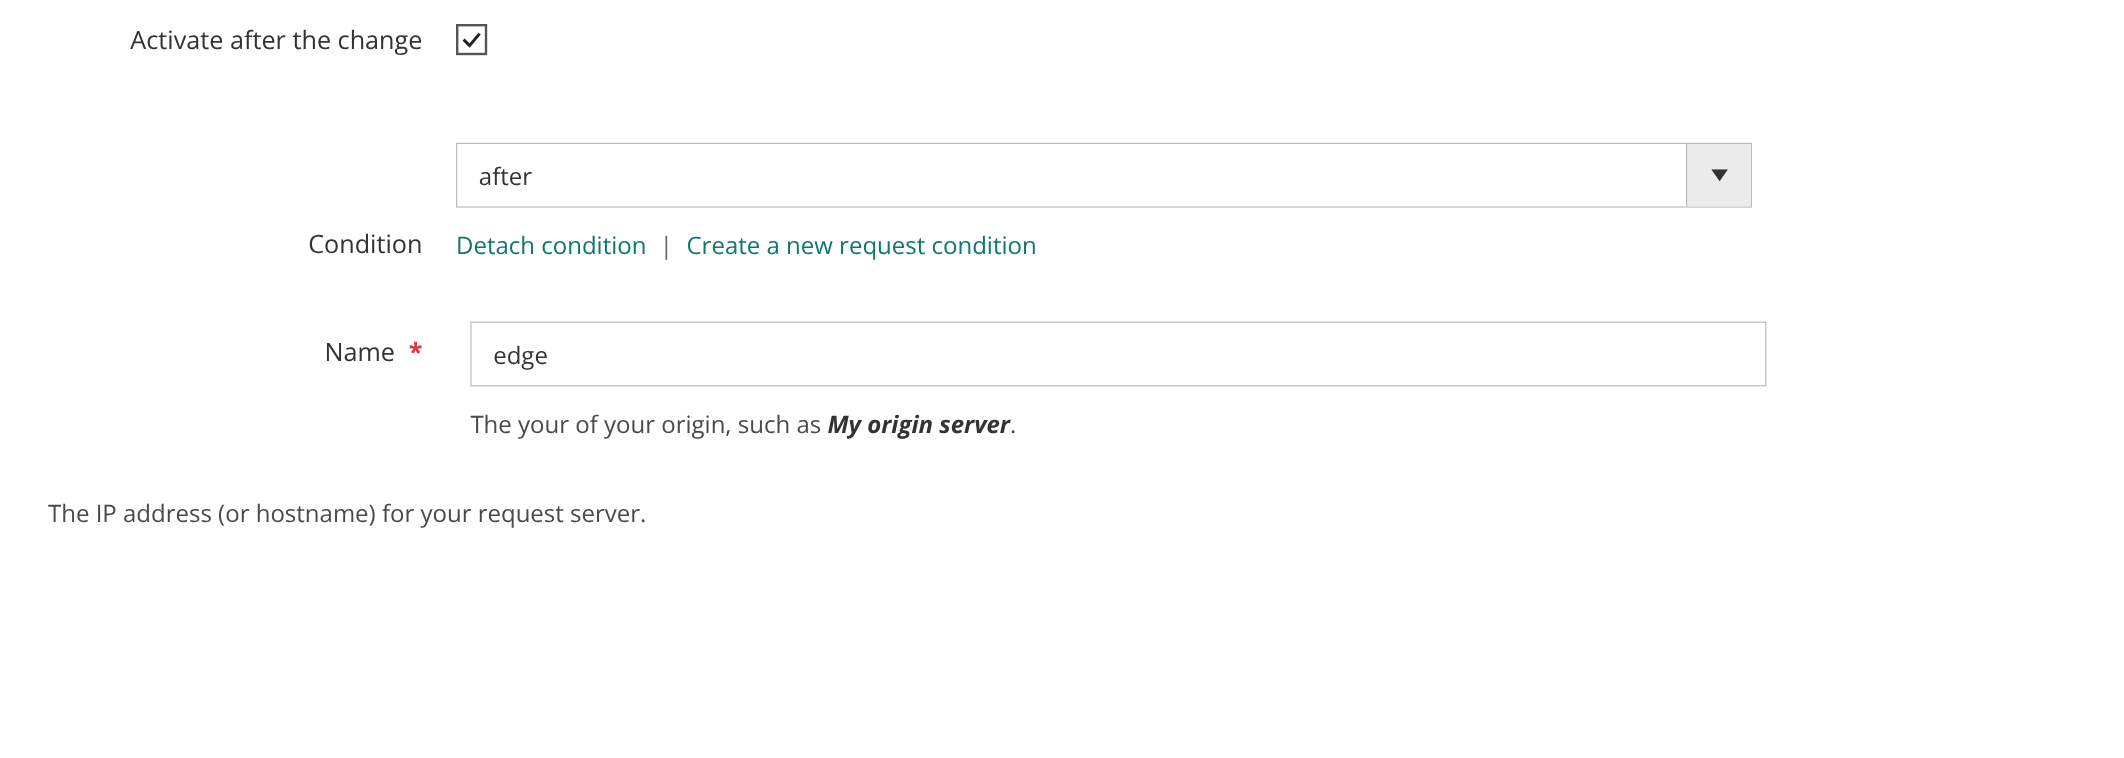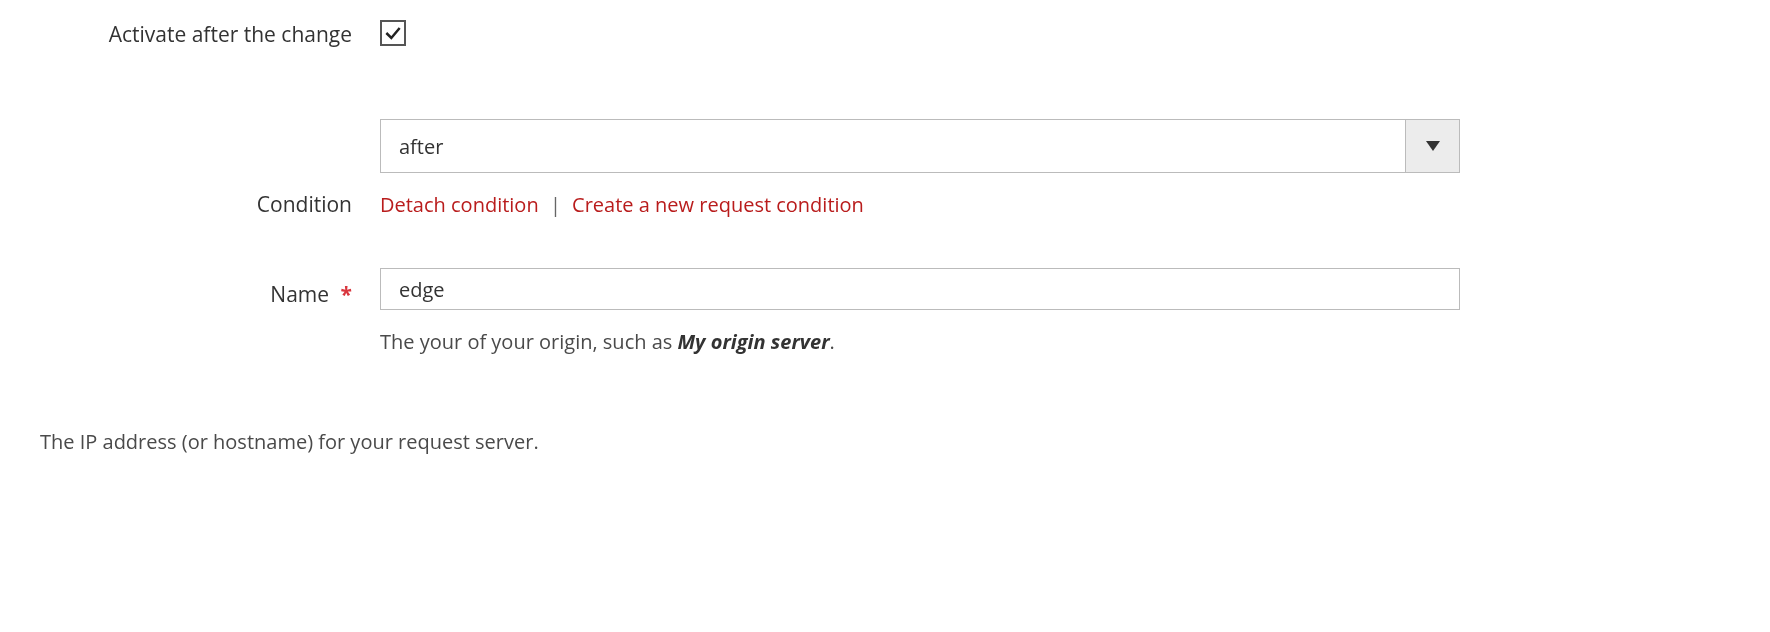--- a/index.html
+++ b/index.html
@@ -79,52 +79,52 @@
     .select-arrow svg {
       width: 14px;
       height: 10px;
       fill: #333;
     }
     .links-row {
       margin-top: 18px;
       font-size: 20px;
     }
     .link {
-      color: #b91c1c;
+      color: #0f766e;
       text-decoration: none;
       cursor: pointer;
     }
     .link-sep {
       color: #666;
       margin: 0 6px;
     }
     .text-input {
       width: 100%;
-      height: 42px;
+      height: 54px;
       border: 1px solid #bbb;
       padding: 0 18px;
       font-size: 20px;
       color: #333;
       font-family: inherit;
       outline: none;
       background: #fff;
     }
     .help-text {
       margin-top: 18px;
       font-size: 20px;
       color: #4a4a4a;
     }
     .help-text strong {
       font-weight: 700;
       color: #333;
       font-style: italic;
     }
     .row-activate { margin-bottom: 70px; }
     .row-condition { margin-bottom: 50px; align-items: flex-end; }
-    .row-name { margin-bottom: 55px; }
+    .row-name { margin-bottom: 29px; gap: 12px; }
     .row-address { margin-bottom: 30px; }
   </style>
 </head>
 <body>
 
 <div class="form-row row-activate">
   <div class="label-col top-align">Activate after the change</div>
   <div class="field-col">
     <span class="checkbox-wrapper">
       <svg viewBox="0 0 24 24">

